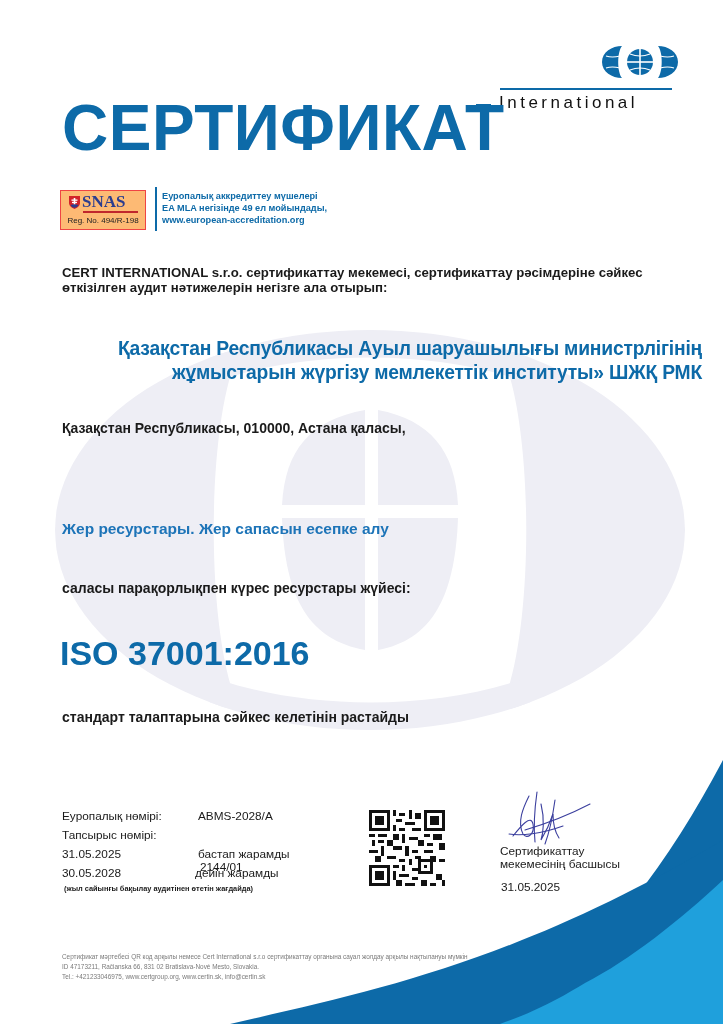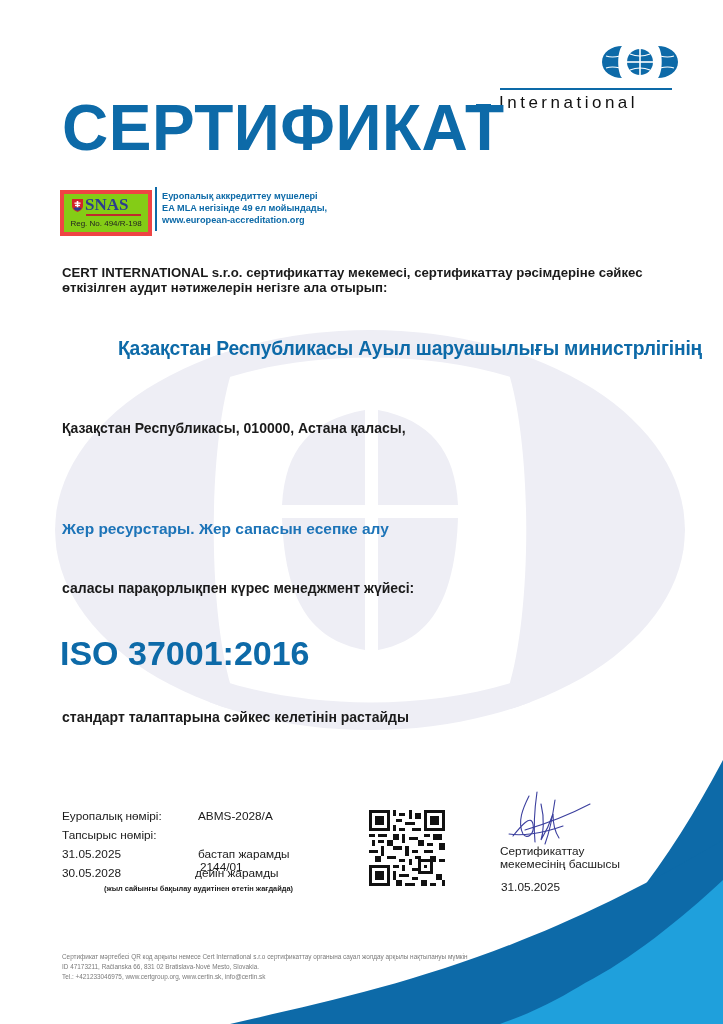--- a/index.html
+++ b/index.html
@@ -20,21 +20,21 @@
     #logo { left: 493px; top: 38px; width: 185px; height: 75px; }
     #logo .cert-word { position: absolute; left: 2px; top: 2px; font-size: 38px; font-weight: bold; color: #111; letter-spacing: -1px; line-height: 40px; }
     #logo .globe { position: absolute; left: 107px; top: 4px; width: 80px; height: 40px; }
     #logo .rule { position: absolute; left: 7px; top: 50px; width: 172px; height: 2px; background: #0d6aa8; }
     #logo .intl { position: absolute; left: 6px; top: 55px; font-size: 17px; letter-spacing: 3.5px; color: #111; line-height: 20px; }
     #blue-accent { left: 476px; top: 104px; width: 15px; height: 7px; background: #0d6aa8; }
 
     #title { left: 62px; top: 90px; font-size: 64px; font-weight: bold; color: #0d6aa8; line-height: 76px; letter-spacing: 0.5px; }
 
     
-    #snas-box { left: 60px; top: 190px; width: 84px; height: 38px; border: 4px solid #ef4444; background: #84cc16; }
+    #snas-box { left: 60px; top: 190px; width: 84px; height: 38px; border: 1px solid #ef4444; background: #fdba74; }
     #snas-box .flag { position: absolute; left: 8px; top: 5px; width: 11px; height: 13px; }
     #snas-box .snas-word { position: absolute; left: 21px; top: 2px; font-family: "Liberation Serif", serif; font-size: 17px; font-weight: bold; color: #2b3d8f; line-height: 18px; }
     #snas-box .snas-rule { position: absolute; left: 22px; top: 20px; width: 55px; height: 2px; background: #c0272d; }
     #snas-box .reg { position: absolute; left: 0; right: 0; top: 25px; text-align: center; font-size: 8px; color: #222; line-height: 10px; }
     #snas-divider { left: 155px; top: 187px; width: 2px; height: 44px; background: #0d6aa8; }
     #accred-text { left: 162px; top: 190px; font-size: 9.2px; font-weight: bold; color: #0d6aa8; line-height: 12px; }
 
     #intro { left: 62px; top: 265px; width: 620px; font-size: 13.2px; font-weight: bold; color: #1a1a1a; line-height: 15px; }
     #org-name { left: 62px; top: 337px; width: 640px; font-size: 19.3px; font-weight: bold; color: #0d6aa8; line-height: 24px; letter-spacing: -0.2px; text-align: right; }
     #address { left: 62px; top: 419px; width: 500px; font-size: 14px; font-weight: bold; color: #1a1a1a; line-height: 18px; }
@@ -45,21 +45,21 @@
 
     .meta { font-size: 11.8px; color: #1a1a1a; line-height: 14px; }
     #cert-no-label { left: 62px; top: 809px; }
     #cert-no-value { left: 198px; top: 809px; }
     #order-no-label { left: 62px; top: 828px; }
     #order-no-value { left: 200px; top: 828px; margin-top: 32px; }
     #valid-from-date { left: 62px; top: 847px; }
     #valid-from-label { left: 198px; top: 847px; }
     #valid-to-date { left: 62px; top: 866px; }
     #valid-to-label { left: 195px; top: 866px; }
-    #condition { left: 64px; top: 884px; font-size: 7.4px; font-weight: bold; color: #1a1a1a; line-height: 10px; margin-left: 40px; }
+    #condition { left: 64px; top: 884px; font-size: 7.4px; font-weight: bold; color: #1a1a1a; line-height: 10px; }
 
     #qr { left: 369px; top: 810px; width: 76px; height: 76px; }
 
     #signature { left: 505px; top: 790px; width: 95px; height: 60px; }
     #signer-title { left: 500px; top: 845px; font-size: 11.8px; color: #1a1a1a; line-height: 13px; }
     #sign-date { left: 501px; top: 880px; font-size: 11.8px; color: #1a1a1a; line-height: 14px; }
 
     #footer { left: 62px; top: 952px; width: 500px; font-size: 6.4px; color: #7a7a7a; line-height: 10px; white-space: nowrap; }
   </style>
 </head>
@@ -135,27 +135,28 @@
     <div>www.european-accreditation.org</div>
   </div>
 
   <div id="intro" class="abs">
     <div>CERT INTERNATIONAL s.r.o. сертификаттау мекемесі, сертификаттау рәсімдеріне сәйкес</div>
     <div>өткізілген аудит нәтижелерін негізге ала отырып:</div>
   </div>
 
   <div id="org-name" class="abs">
     <div>Қазақстан Республикасы Ауыл шаруашылығы министрлігінің</div>
+    <div>жұмыстарын жүргізу мемлекеттік институты» ШЖҚ РМК</div>
   </div>
   <div id="address" class="abs">
     <div>Қазақстан Республикасы, 010000, Астана қаласы,</div>
   </div>
 
   <div id="scope" class="abs">Жер ресурстары. Жер сапасын есепке алу</div>
-  <div id="system-line" class="abs">саласы парақорлықпен күрес менеджмент жүйесі:</div>
+  <div id="system-line" class="abs">саласы парақорлықпен күрес ресурстары жүйесі:</div>
   <div id="standard" class="abs">ISO 37001:2016</div>
   <div id="confirm" class="abs">стандарт талаптарына сәйкес келетінін растайды</div>
 
   <div id="cert-no-label" class="abs meta">Еуропалық нөмірі:</div>
   <div id="cert-no-value" class="abs meta">ABMS-2028/A</div>
   <div id="order-no-label" class="abs meta">Тапсырыс нөмірі:</div>
   <div id="order-no-value" class="abs meta">2144/01</div>
   <div id="valid-from-date" class="abs meta">31.05.2025</div>
   <div id="valid-from-label" class="abs meta">бастап жарамды</div>
   <div id="valid-to-date" class="abs meta">30.05.2028</div>

